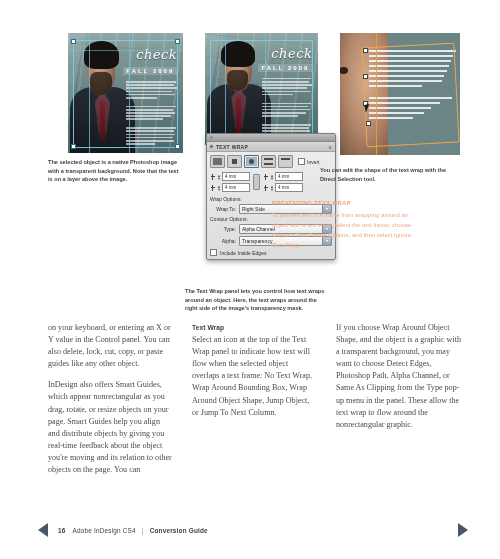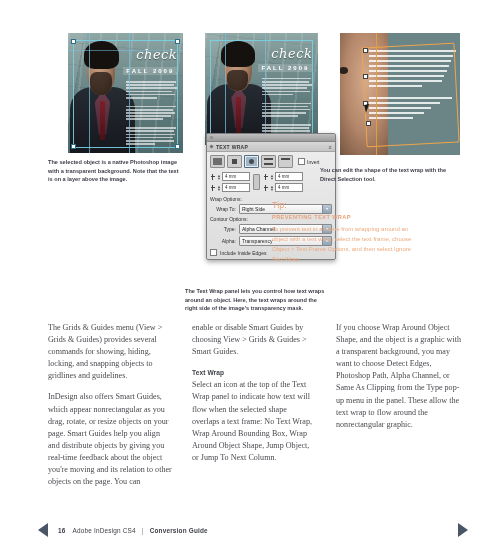--- a/index.html
+++ b/index.html
@@ -423,36 +423,34 @@
           <div class="node" style="left:19%;top:56%"></div>
           <div class="node" style="left:22%;top:72%"></div>
           <div class="cursor" style="left:21%;top:58%"></div>
         </div>
       </div>
       <div class="caption cap-c">You can edit the shape of the text wrap with the Direct Selection tool.</div>
     </div>
   </div>
 
   <div class="tip">
-    <div class="tip-h">Tip:</div>
     <div class="tip-sub">PREVENTING TEXT WRAP</div>
     <div class="tip-body">To prevent text in a frame from wrapping around an object with a text wrap, select the text frame, choose Object &gt; Text Frame Options, and then select Ignore Text Wrap.</div>
   </div>
 
   <div class="cols">
 
     <div class="col col-1">
-      <p>The Grids &amp; Guides menu (View &gt; Grids &amp; Guides) provides several commands for showing, hiding, locking, and snapping objects to gridlines and guidelines.</p>
+      <p>on your keyboard, or entering an X or Y value in the Control panel. You can also delete, lock, cut, copy, or paste guides like any other object.</p>
       <p>InDesign also offers Smart Guides, which appear nonrectangular as you drag, rotate, or resize objects on your page. Smart Guides help you align and distribute objects by giving you real-time feedback about the object you're moving and its relation to other objects on the page. You can</p>
     </div>
 
     <div class="col col-2">
-      <p>enable or disable Smart Guides by choosing View &gt; Grids &amp; Guides &gt; Smart Guides.</p>
       <h4>Text Wrap</h4>
-      <p>Select an icon at the top of the Text Wrap panel to indicate how text will flow when the selected shape overlaps a text frame: No Text Wrap, Wrap Around Bounding Box, Wrap Around Object Shape, Jump Object, or Jump To Next Column.</p>
+      <p>Select an icon at the top of the Text Wrap panel to indicate how text will flow when the selected object overlaps a text frame: No Text Wrap, Wrap Around Bounding Box, Wrap Around Object Shape, Jump Object, or Jump To Next Column.</p>
     </div>
 
     <div class="col col-3">
       <p>If you choose Wrap Around Object Shape, and the object is a graphic with a transparent background, you may want to choose Detect Edges, Photoshop Path, Alpha Channel, or Same As Clipping from the Type pop-up menu in the panel. These allow the text wrap to flow around the nonrectangular graphic.</p>
     </div>
   </div>
 
   <div class="footer">
     <div class="nav-prev"></div>
     <div class="foot-text">

